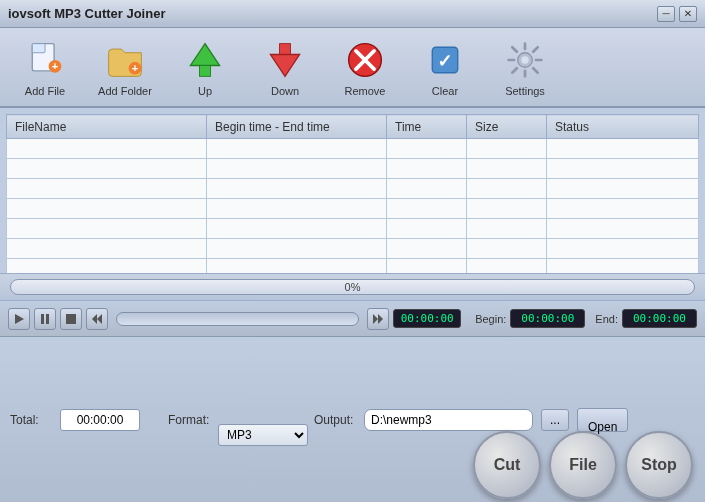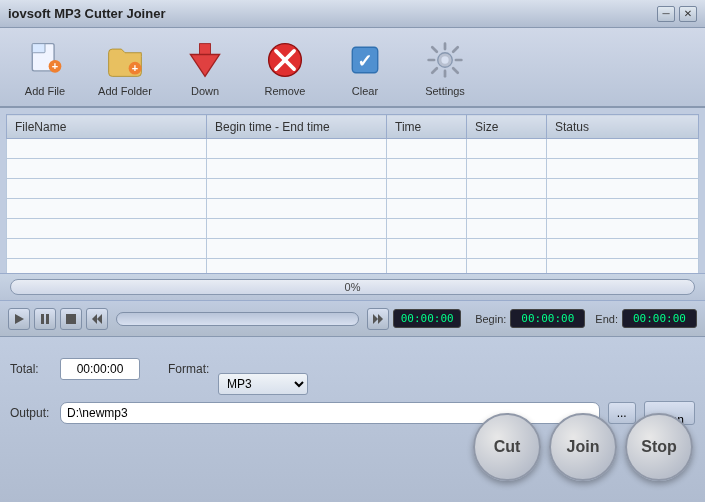--- a/index.html
+++ b/index.html
@@ -198,21 +198,20 @@
       font-size: 11px;
       color: #333;
       margin-left: 6px;
     }
 
     
     .bottom-area {
       background: linear-gradient(to bottom, #c0cce0, #b0bcd0);
       padding: 6px 10px;
       display: flex;
-      flex-direction: column;
       gap: 6px;
       flex: 1;
     }
     .bottom-row {
       display: flex;
       align-items: center;
       gap: 8px;
     }
     .bottom-label {
       font-size: 12px;
@@ -264,21 +263,21 @@
       padding: 11px 10px;
       font-size: 12px;
       height: 22px;
       cursor: pointer;
     }
 
     
     .action-buttons {
       position: absolute;
       right: 12px;
-      bottom: 21px;
+      bottom: 3px;
       display: flex;
       gap: 8px;
       align-items: center;
     }
     .action-btn {
       width: 68px;
       height: 68px;
       border-radius: 50%;
       display: flex;
       align-items: center;
@@ -364,20 +363,29 @@
       <div class="tool-icon">
         <svg class="icon-svg" viewBox="0 0 44 44">
           <path d="M4 14 Q4 10 8 10 L18 10 L22 14 L40 14 Q40 14 40 18 L40 36 Q40 40 36 40 L8 40 Q4 40 4 36 Z" fill="#e8c060" stroke="#b09030" stroke-width="1"></path>
           <rect x="26" y="24" width="14" height="14" rx="7" fill="#f08030"></rect>
           <text x="33" y="35" text-anchor="middle" font-size="12" fill="white" font-weight="bold">+</text>
         </svg>
       </div>
       <span class="tool-label">Add Folder</span>
     </div>
 
+    <div class="tool-btn">
+      <div class="tool-icon">
+        <svg class="icon-svg" viewBox="0 0 44 44">
+          <polygon points="22,4 38,28 6,28" fill="#40c040" stroke="#208020" stroke-width="1.5"></polygon>
+          <rect x="16" y="28" width="12" height="12" fill="#40c040" stroke="#208020" stroke-width="1"></rect>
+        </svg>
+      </div>
+      <span class="tool-label">Up</span>
+    </div>
 
     <div class="tool-btn">
       <div class="tool-icon">
         <svg class="icon-svg" viewBox="0 0 44 44">
           <rect x="16" y="4" width="12" height="12" fill="#e04040" stroke="#a02020" stroke-width="1"></rect>
           <polygon points="22,40 38,16 6,16" fill="#e04040" stroke="#a02020" stroke-width="1.5"></polygon>
         </svg>
       </div>
       <span class="tool-label">Down</span>
     </div>
@@ -553,19 +561,19 @@
       <button class="browse-btn">...</button>
       <button class="open-btn">Open</button>
     </div>
   </div>
 
   <div class="action-buttons">
     <button class="action-btn cut-btn">
       <span>Cut</span>
     </button>
     <button class="action-btn join-btn">
-      <span>Join</span>
+      <span>File</span>
     </button>
     <button class="action-btn stop-btn">
       <span>Stop</span>
     </button>
   </div>
 </div>
 
 </body></html>

